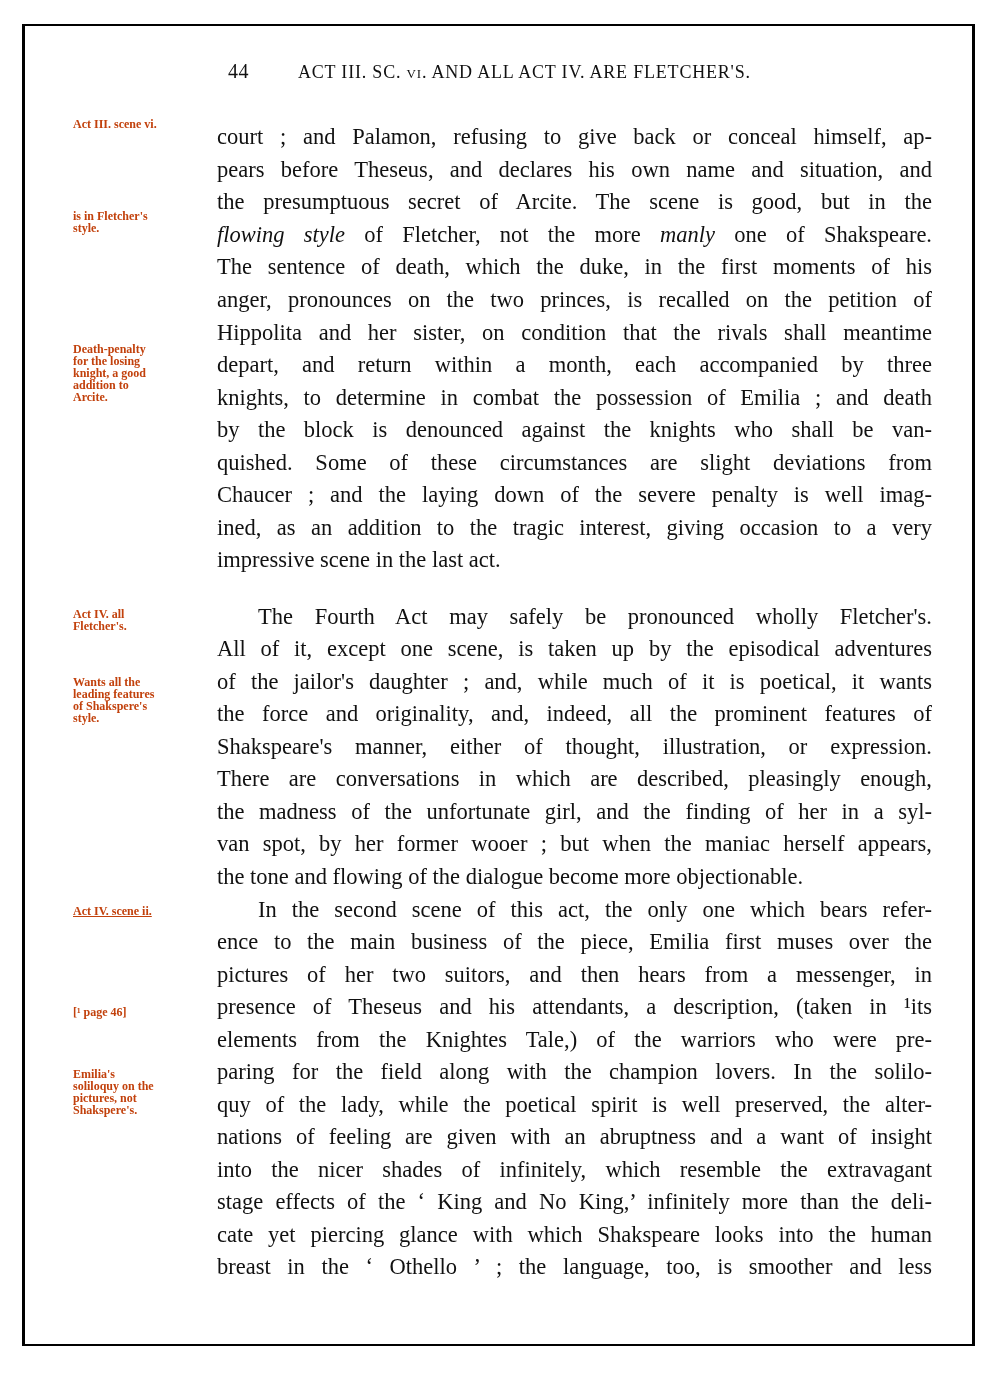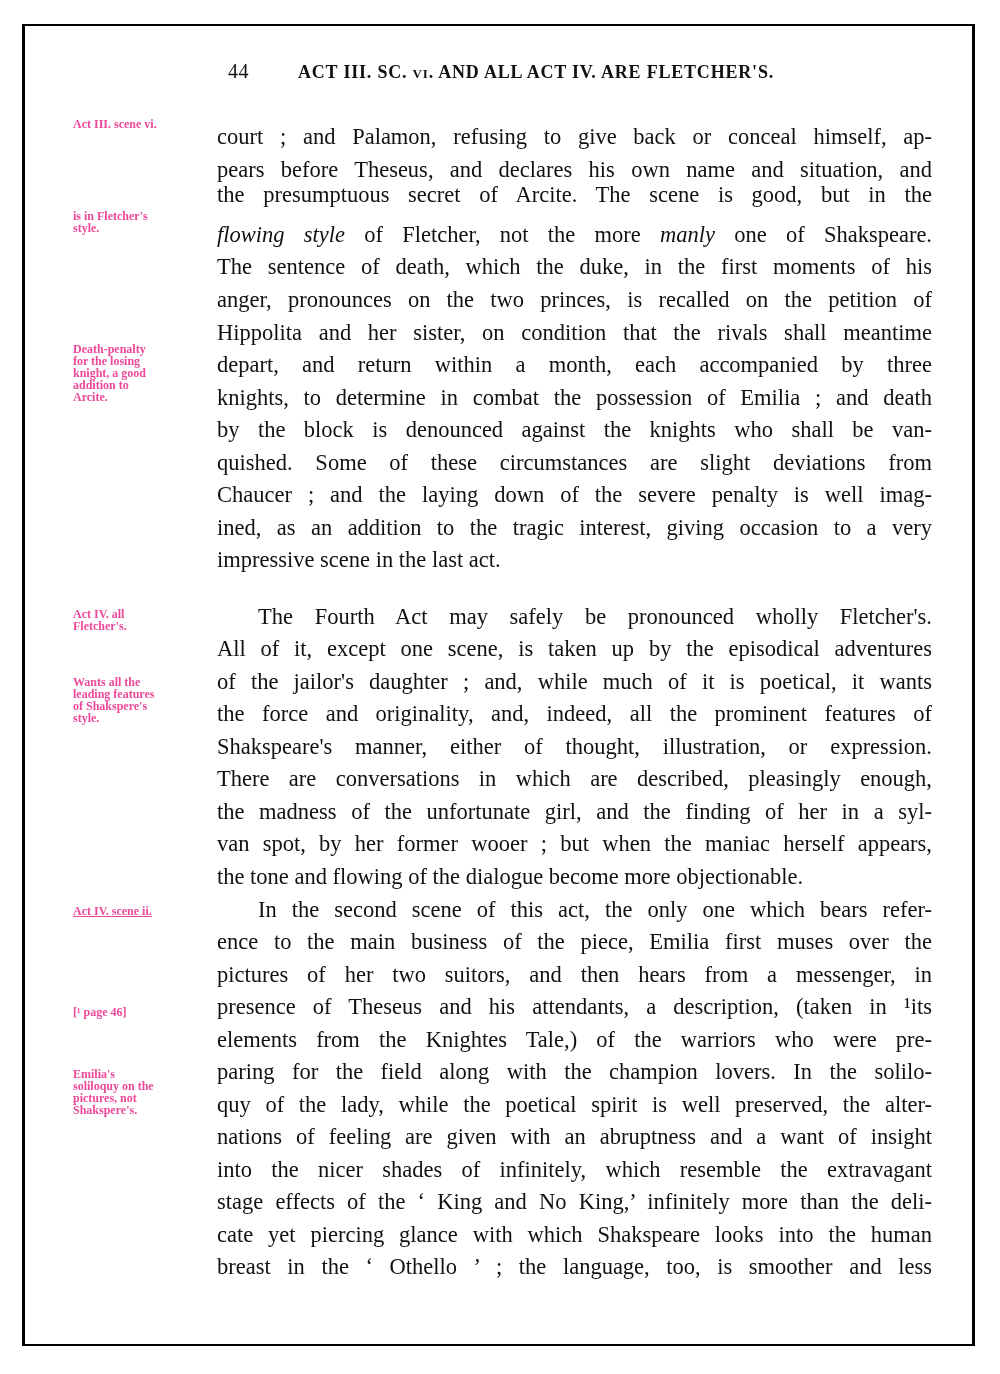--- a/index.html
+++ b/index.html
@@ -43,21 +43,20 @@
       font-size: 20px;
     }
     .head-title {
       position: absolute;
       left: 84px;
       top: 2px;
       font-variant: small-caps;
       font-size: 18px;
       letter-spacing: 0.8px;
       white-space: nowrap;
-      font-weight: bold;
     }
     .text-line {
       position: absolute;
       left: 217px;
       width: 715px;
       font-size: 22.5px;
       line-height: 30px;
       white-space: nowrap;
       text-align: justify;
       text-align-last: justify;
@@ -69,21 +68,21 @@
       padding-left: 41px;
       box-sizing: border-box;
     }
     .side-note {
       position: absolute;
       left: 73px;
       width: 140px;
       font-size: 12px;
       line-height: 12px;
       font-weight: bold;
-      color: #ec4899;
+      color: #c2410c;
     }
     .side-note span {
       display: block;
       white-space: nowrap;
     }
     em {
       font-style: italic;
     }
   </style>
 </head>
@@ -128,21 +127,21 @@
 </div>
 <div class="side-note" style="top:1068px;">
   <span>Emilia's</span>
   <span>soliloquy on the</span>
   <span>pictures, not</span>
   <span>Shakspere's.</span>
 </div>
 
 <div class="text-line" style="top:122px;">court ; and Palamon, refusing to give back or conceal himself, ap-</div>
 <div class="text-line" style="top:155px;">pears before Theseus, and declares his own name and situation, and</div>
-<div class="text-line" style="top:180px;">the presumptuous secret of Arcite.  The scene is good, but in the</div>
+<div class="text-line" style="top:187px;">the presumptuous secret of Arcite.  The scene is good, but in the</div>
 <div class="text-line" style="top:220px;">
   <em>flowing style</em><span> of Fletcher, not the more </span><em>manly</em><span> one of Shakspeare.</span>
 </div>
 <div class="text-line" style="top:252px;">The sentence of death, which the duke, in the first moments of his</div>
 <div class="text-line" style="top:285px;">anger, pronounces on the two princes, is recalled on the petition of</div>
 <div class="text-line" style="top:318px;">Hippolita and her sister, on condition that the rivals shall meantime</div>
 <div class="text-line" style="top:350px;">depart, and return within a month, each accompanied by three</div>
 <div class="text-line" style="top:383px;">knights, to determine in combat the possession of Emilia ; and death</div>
 <div class="text-line" style="top:415px;">by the block is denounced against the knights who shall be van-</div>
 <div class="text-line" style="top:448px;">quished.  Some of these circumstances are slight deviations from</div>

